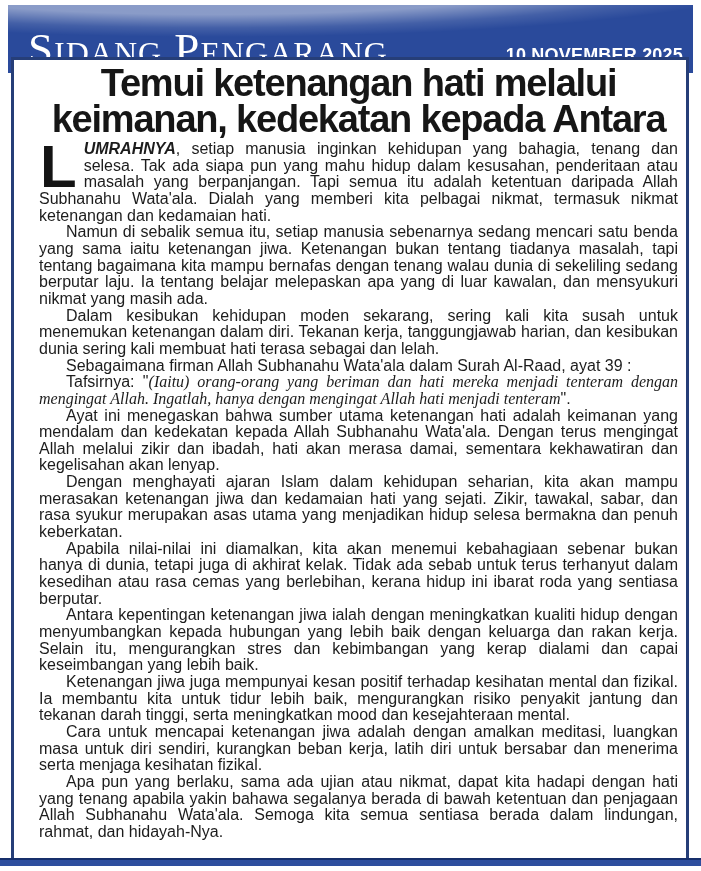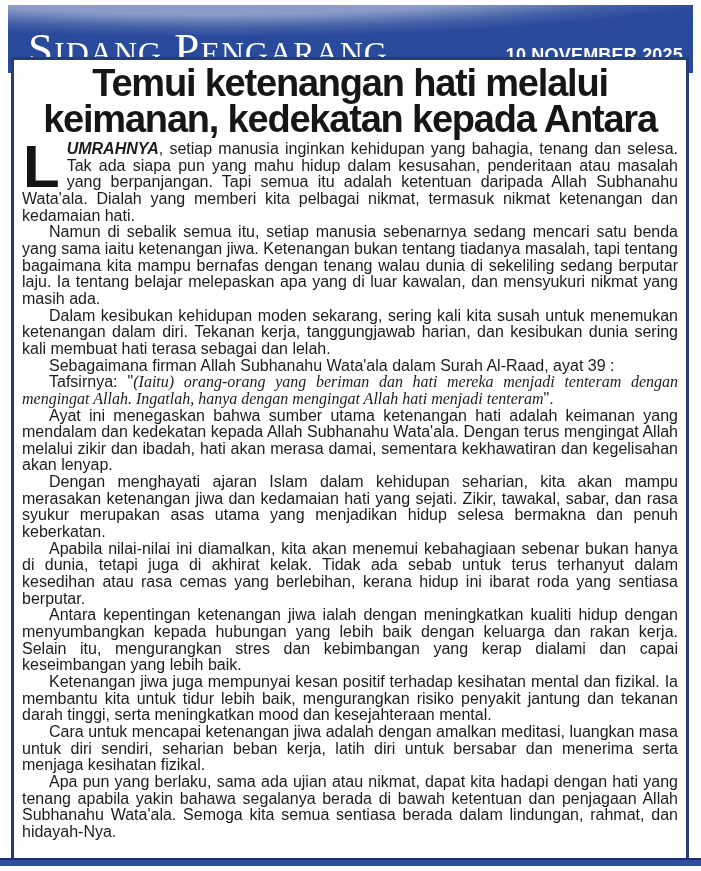--- a/index.html
+++ b/index.html
@@ -58,21 +58,21 @@
   .content-box {
     position: absolute;
     top: 57px;
     left: 11px;
     width: 678px;
     height: 801px;
     box-sizing: border-box;
     border: 3px solid #263E78;
     border-bottom: none;
     background: #ffffff;
-    padding: 3px 8px 0 8px;
+    padding: 3px 8px 0 25px;
     overflow: hidden;
   }
   .article-title {
     margin: 2px 0 4px 0;
     text-align: center;
     font-weight: bold;
     font-size: 38px;
     line-height: 36px;
     letter-spacing: -1.2px;
     color: #161616;
@@ -133,21 +133,21 @@
       <p class="para">Dalam kesibukan kehidupan moden sekarang, sering kali kita susah untuk menemukan ketenangan dalam diri. Tekanan kerja, tanggungjawab harian, dan kesibukan dunia sering kali membuat hati terasa sebagai dan lelah.</p>
       <p class="para">Sebagaimana firman Allah Subhanahu Wata'ala dalam Surah Al-Raad, ayat 39 :</p>
 
       <p class="para tafsir"><span>Tafsirnya: "</span><span class="quote-italic">(Iaitu) orang-orang yang beriman dan hati mereka menjadi tenteram dengan mengingat Allah. Ingatlah, hanya dengan mengingat Allah hati menjadi tenteram</span><span>".</span></p>
 
       <p class="para">Ayat ini menegaskan bahwa sumber utama ketenangan hati adalah keimanan yang mendalam dan kedekatan kepada Allah Subhanahu Wata'ala. Dengan terus mengingat Allah melalui zikir dan ibadah, hati akan merasa damai, sementara kekhawatiran dan kegelisahan akan lenyap.</p>
       <p class="para">Dengan menghayati ajaran Islam dalam kehidupan seharian, kita akan mampu merasakan ketenangan jiwa dan kedamaian hati yang sejati. Zikir, tawakal, sabar, dan rasa syukur merupakan asas utama yang menjadikan hidup selesa bermakna dan penuh keberkatan.</p>
       <p class="para">Apabila nilai-nilai ini diamalkan, kita akan menemui kebahagiaan sebenar bukan hanya di dunia, tetapi juga di akhirat kelak. Tidak ada sebab untuk terus terhanyut dalam kesedihan atau rasa cemas yang berlebihan, kerana hidup ini ibarat roda yang sentiasa berputar.</p>
       <p class="para">Antara kepentingan ketenangan jiwa ialah dengan meningkatkan kualiti hidup dengan menyumbangkan kepada hubungan yang lebih baik dengan keluarga dan rakan kerja. Selain itu, mengurangkan stres dan kebimbangan yang kerap dialami dan capai keseimbangan yang lebih baik.</p>
       <p class="para">Ketenangan jiwa juga mempunyai kesan positif terhadap kesihatan mental dan fizikal. Ia membantu kita untuk tidur lebih baik, mengurangkan risiko penyakit jantung dan tekanan darah tinggi, serta meningkatkan mood dan kesejahteraan mental.</p>
-      <p class="para">Cara untuk mencapai ketenangan jiwa adalah dengan amalkan meditasi, luangkan masa untuk diri sendiri, seharian beban kerja, latih diri untuk bersabar dan menerima serta menjaga kesihatan fizikal.</p>
+      <p class="para">Cara untuk mencapai ketenangan jiwa adalah dengan amalkan meditasi, luangkan masa untuk diri sendiri, kurangkan beban kerja, latih diri untuk bersabar dan menerima serta menjaga kesihatan fizikal.</p>
 
       <p class="para closing"><span>Apa pun yang berlaku, sama ada ujian atau nikmat, dapat kita hadapi dengan hati yang tenang apabila yakin bahawa segalanya berada di bawah ketentuan dan penjagaan Allah Subhanahu Wata'ala. Semoga kita semua sentiasa berada dalam lindungan, rahmat, dan hidayah-Nya.</span> </p>
 
     </div>
   </section>
 
   <div class="bottom-rule"></div>
 
 </div>
 

